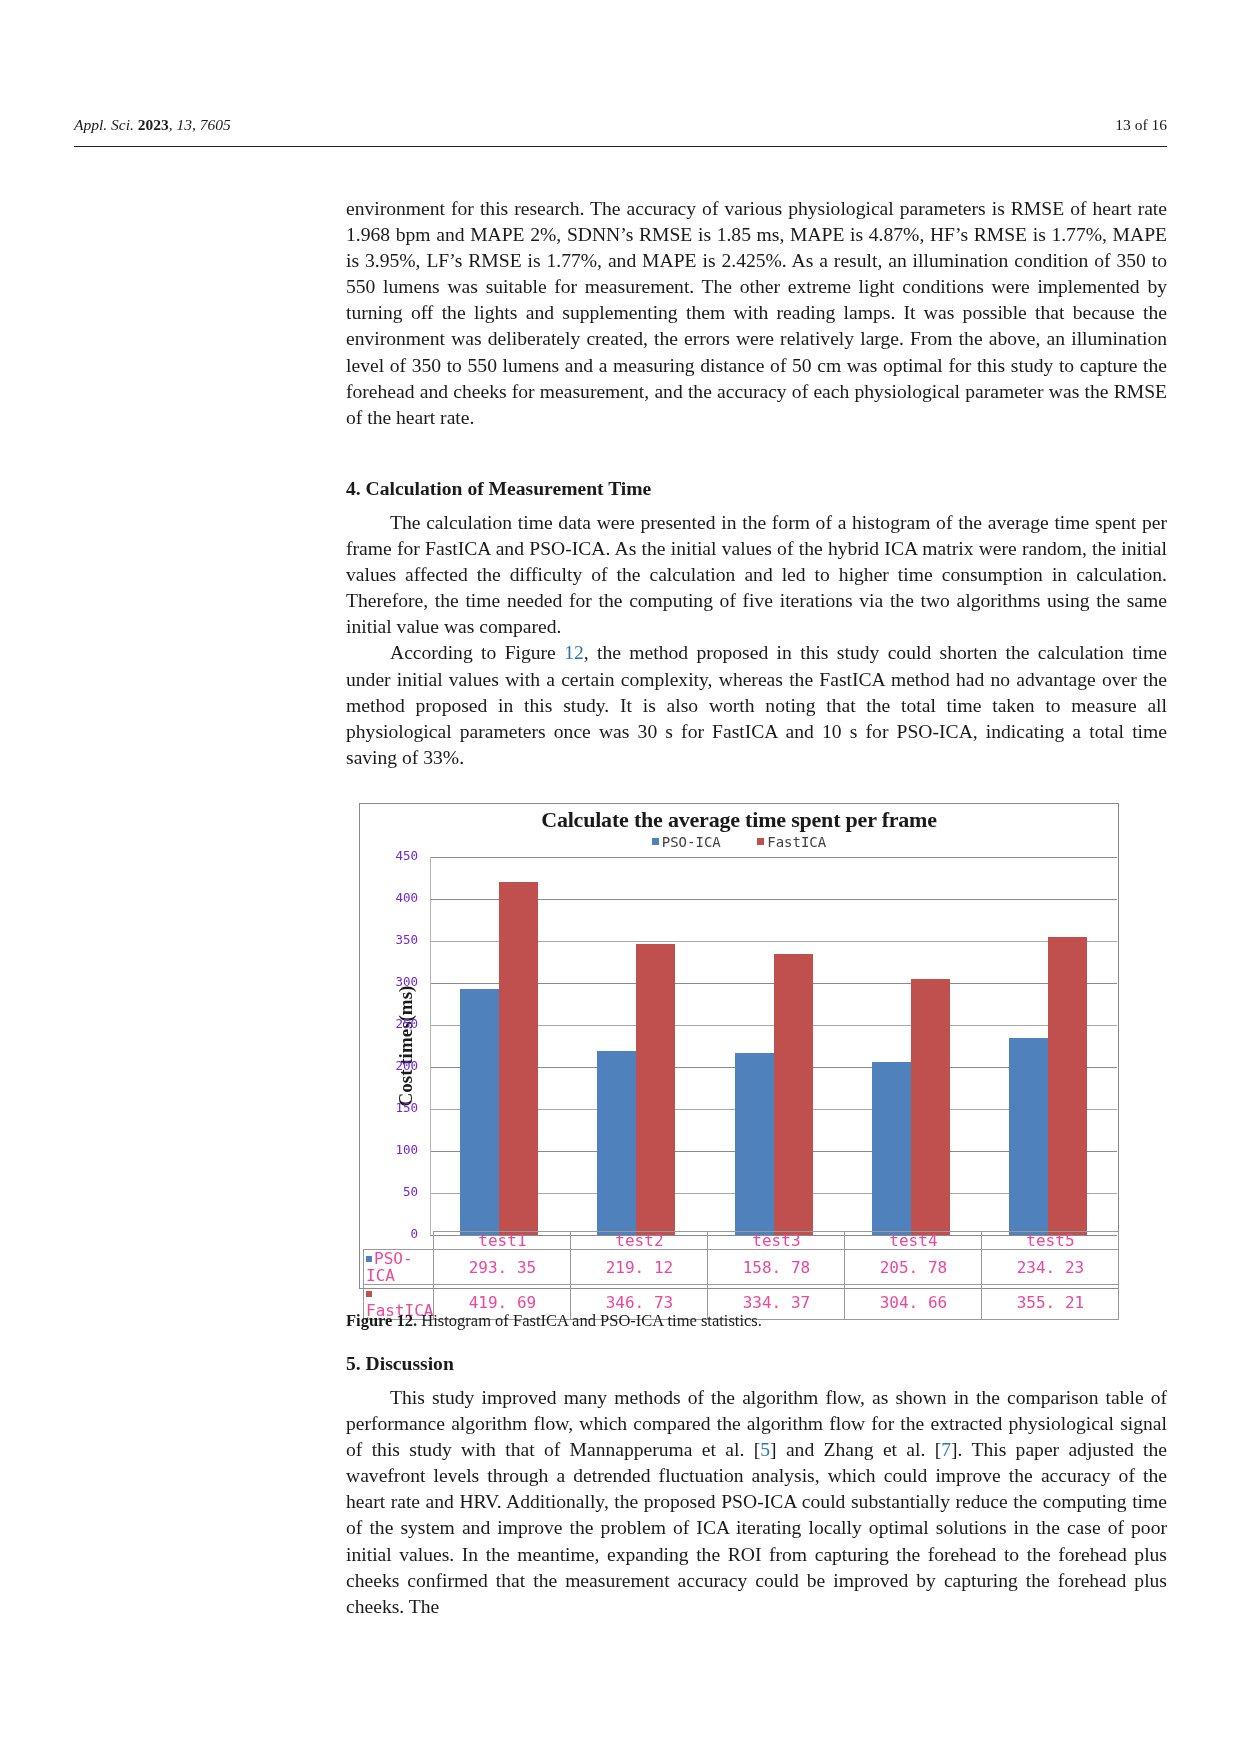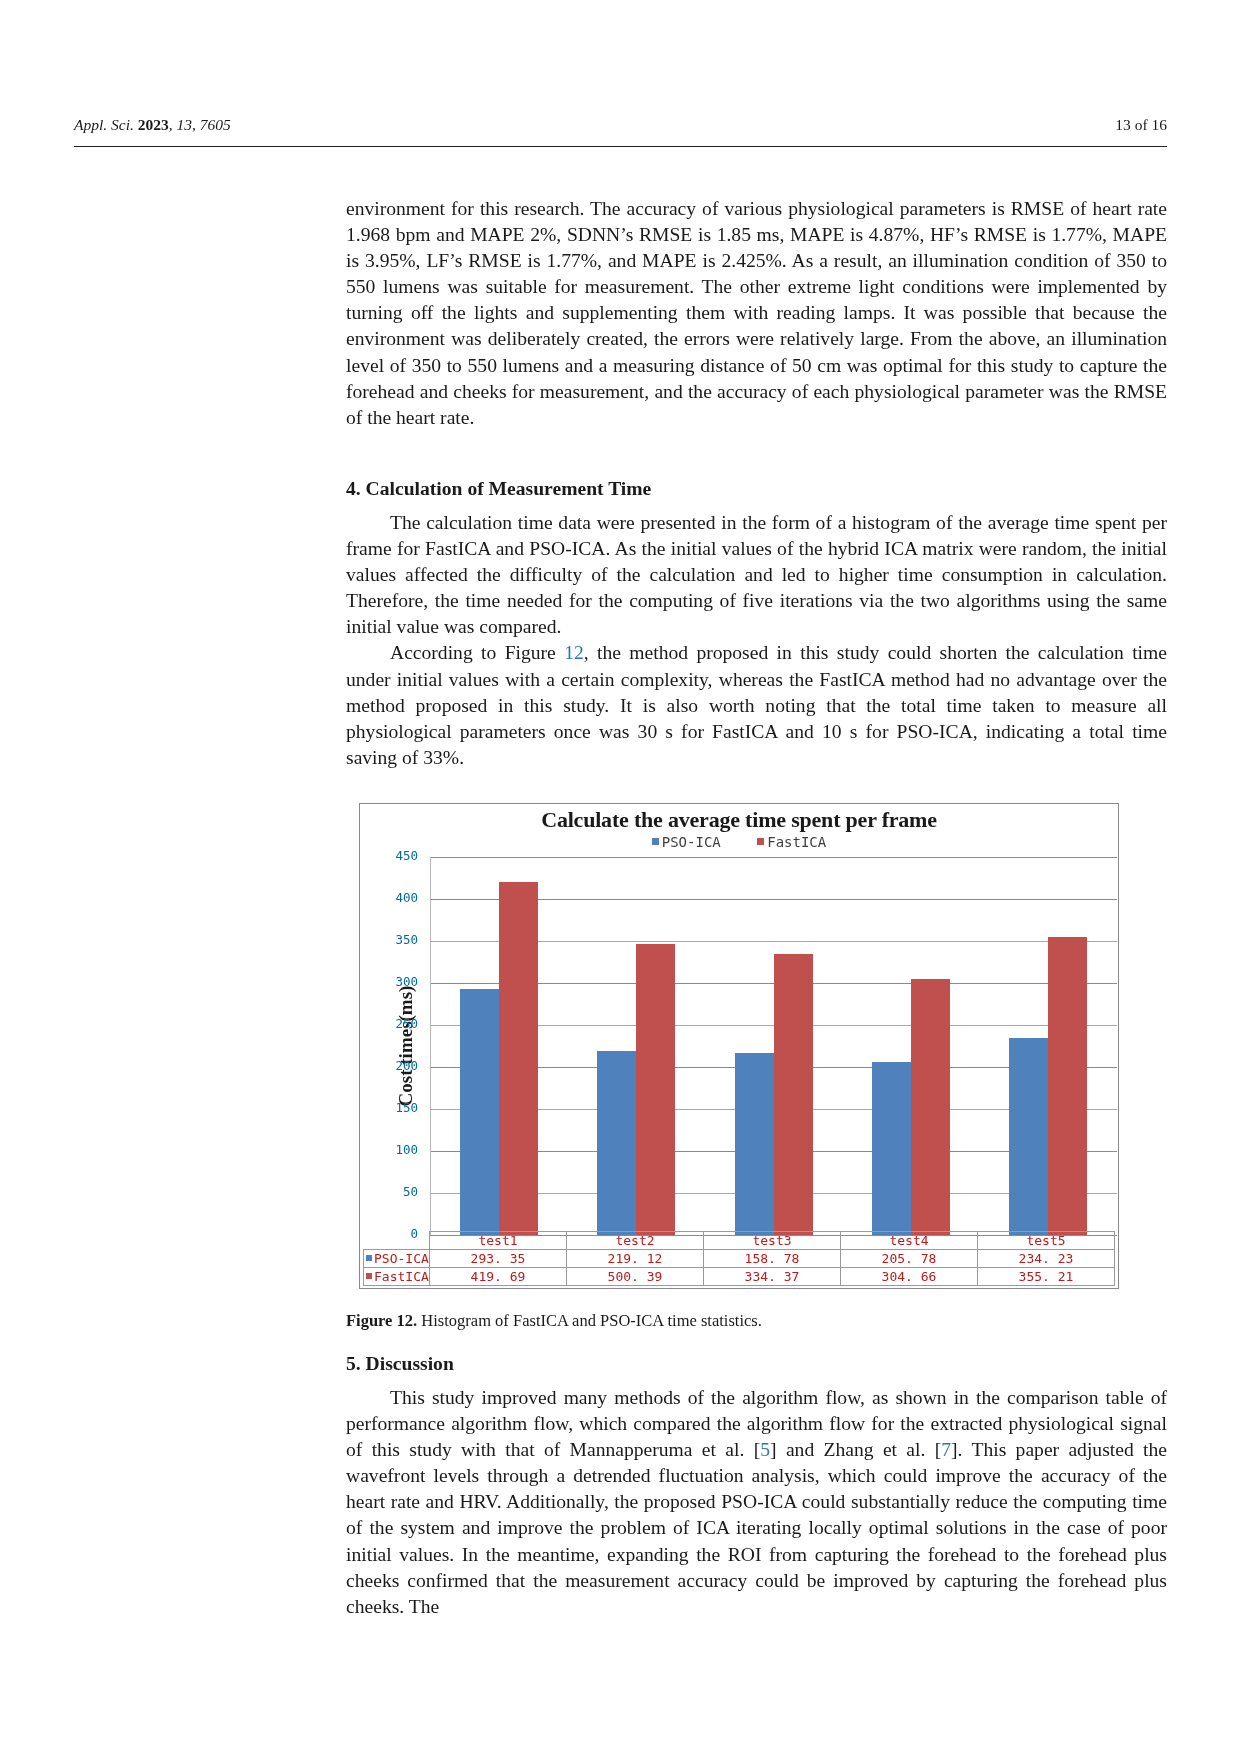--- a/index.html
+++ b/index.html
@@ -18,25 +18,25 @@
   .caption { left: 346px; top: 1311px; font-size: 16.5px; }
   .caption b { font-weight: bold; }
 
   
   .chart-frame { left: 359px; top: 803px; width: 760px; height: 486px; border: 1.3px solid #8a8a8a; box-sizing: border-box; background: #fff; }
   .chart-title { left: 359px; width: 760px; top: 807px; text-align: center; font-weight: bold; font-size: 22px;
                  font-family: "Liberation Serif", serif; letter-spacing: -0.2px; }
   .legend { left: 359px; width: 760px; top: 834px; text-align: center; font-family: "DejaVu Sans Mono", monospace; font-size: 14px; color: #404040; }
   .legend .item { display: inline-block; margin: 0 14px; }
   .sw { display: inline-block; width: 7px; height: 7px; margin-right: 3px; vertical-align: 2px; }
-  .ylab { font-family: "DejaVu Sans Mono", monospace; font-size: 12.5px; color: #0369a1; width: 40px; text-align: right; left: 378px; }
+  .ylab { font-family: "DejaVu Sans Mono", monospace; font-size: 12.5px; color: #6d28d9; width: 40px; text-align: right; left: 378px; }
   .gridline { left: 430px; width: 687px; height: 0; border-top: 1.3px solid #8a8a8a; }
   .yaxis { left: 430px; top: 857px; width: 0; height: 378px; border-left: 1px solid #b8b8b8; }
   .ytitle { left: 316px; top: 1035px; transform: rotate(-90deg); transform-origin: center; font-weight: bold; font-size: 19px; width: 180px; text-align: center; font-family: "Liberation Serif", serif; }
-  .dtable { left: 363px; top: 1231px; border-collapse: collapse; font-family: "DejaVu Sans Mono", monospace; font-size: 13px; color: #b91c1c; }
+  .dtable { left: 363px; top: 1231px; border-collapse: collapse; font-family: "DejaVu Sans Mono", monospace; font-size: 16px; color: #ec4899; }
   .dtable td { border: 1px solid #9a9a9a; height: 17px; padding: 0; text-align: center; line-height: 17px; }
   .dtable td.rowhead { text-align: left; padding-left: 2px; width: 63px; }
   .dtable td.blank { border-top: none; border-left: none; }
 </style>
 </head>
 <body>
 
 <div class="abs header-left"><span>Appl. Sci.</span> <b>2023</b><span>, 13, 7605</span></div>
 <div class="abs header-right">13 of 16</div>
 <div class="abs header-rule"></div>
@@ -112,21 +112,21 @@
     <td class="rowhead"><span class="sw" style="background:#4f81bd;width:6px;height:6px;margin-right:2px;"></span><span>PSO-ICA</span></td>
     <td>293. 35</td>
     <td>219. 12</td>
     <td>158. 78</td>
     <td>205. 78</td>
     <td>234. 23</td>
   </tr>
   <tr>
     <td class="rowhead"><span class="sw" style="background:#c0504d;width:6px;height:6px;margin-right:2px;"></span><span>FastICA</span></td>
     <td>419. 69</td>
-    <td>500. 39</td>
+    <td>346. 73</td>
     <td>334. 37</td>
     <td>304. 66</td>
     <td>355. 21</td>
   </tr>
 </tbody>
   </table>
 
 <div class="abs caption"><b>Figure 12.</b><span> Histogram of FastICA and PSO-ICA time statistics.</span></div>
 
 <div class="abs heading" style="top:1353px;">5. Discussion</div>

